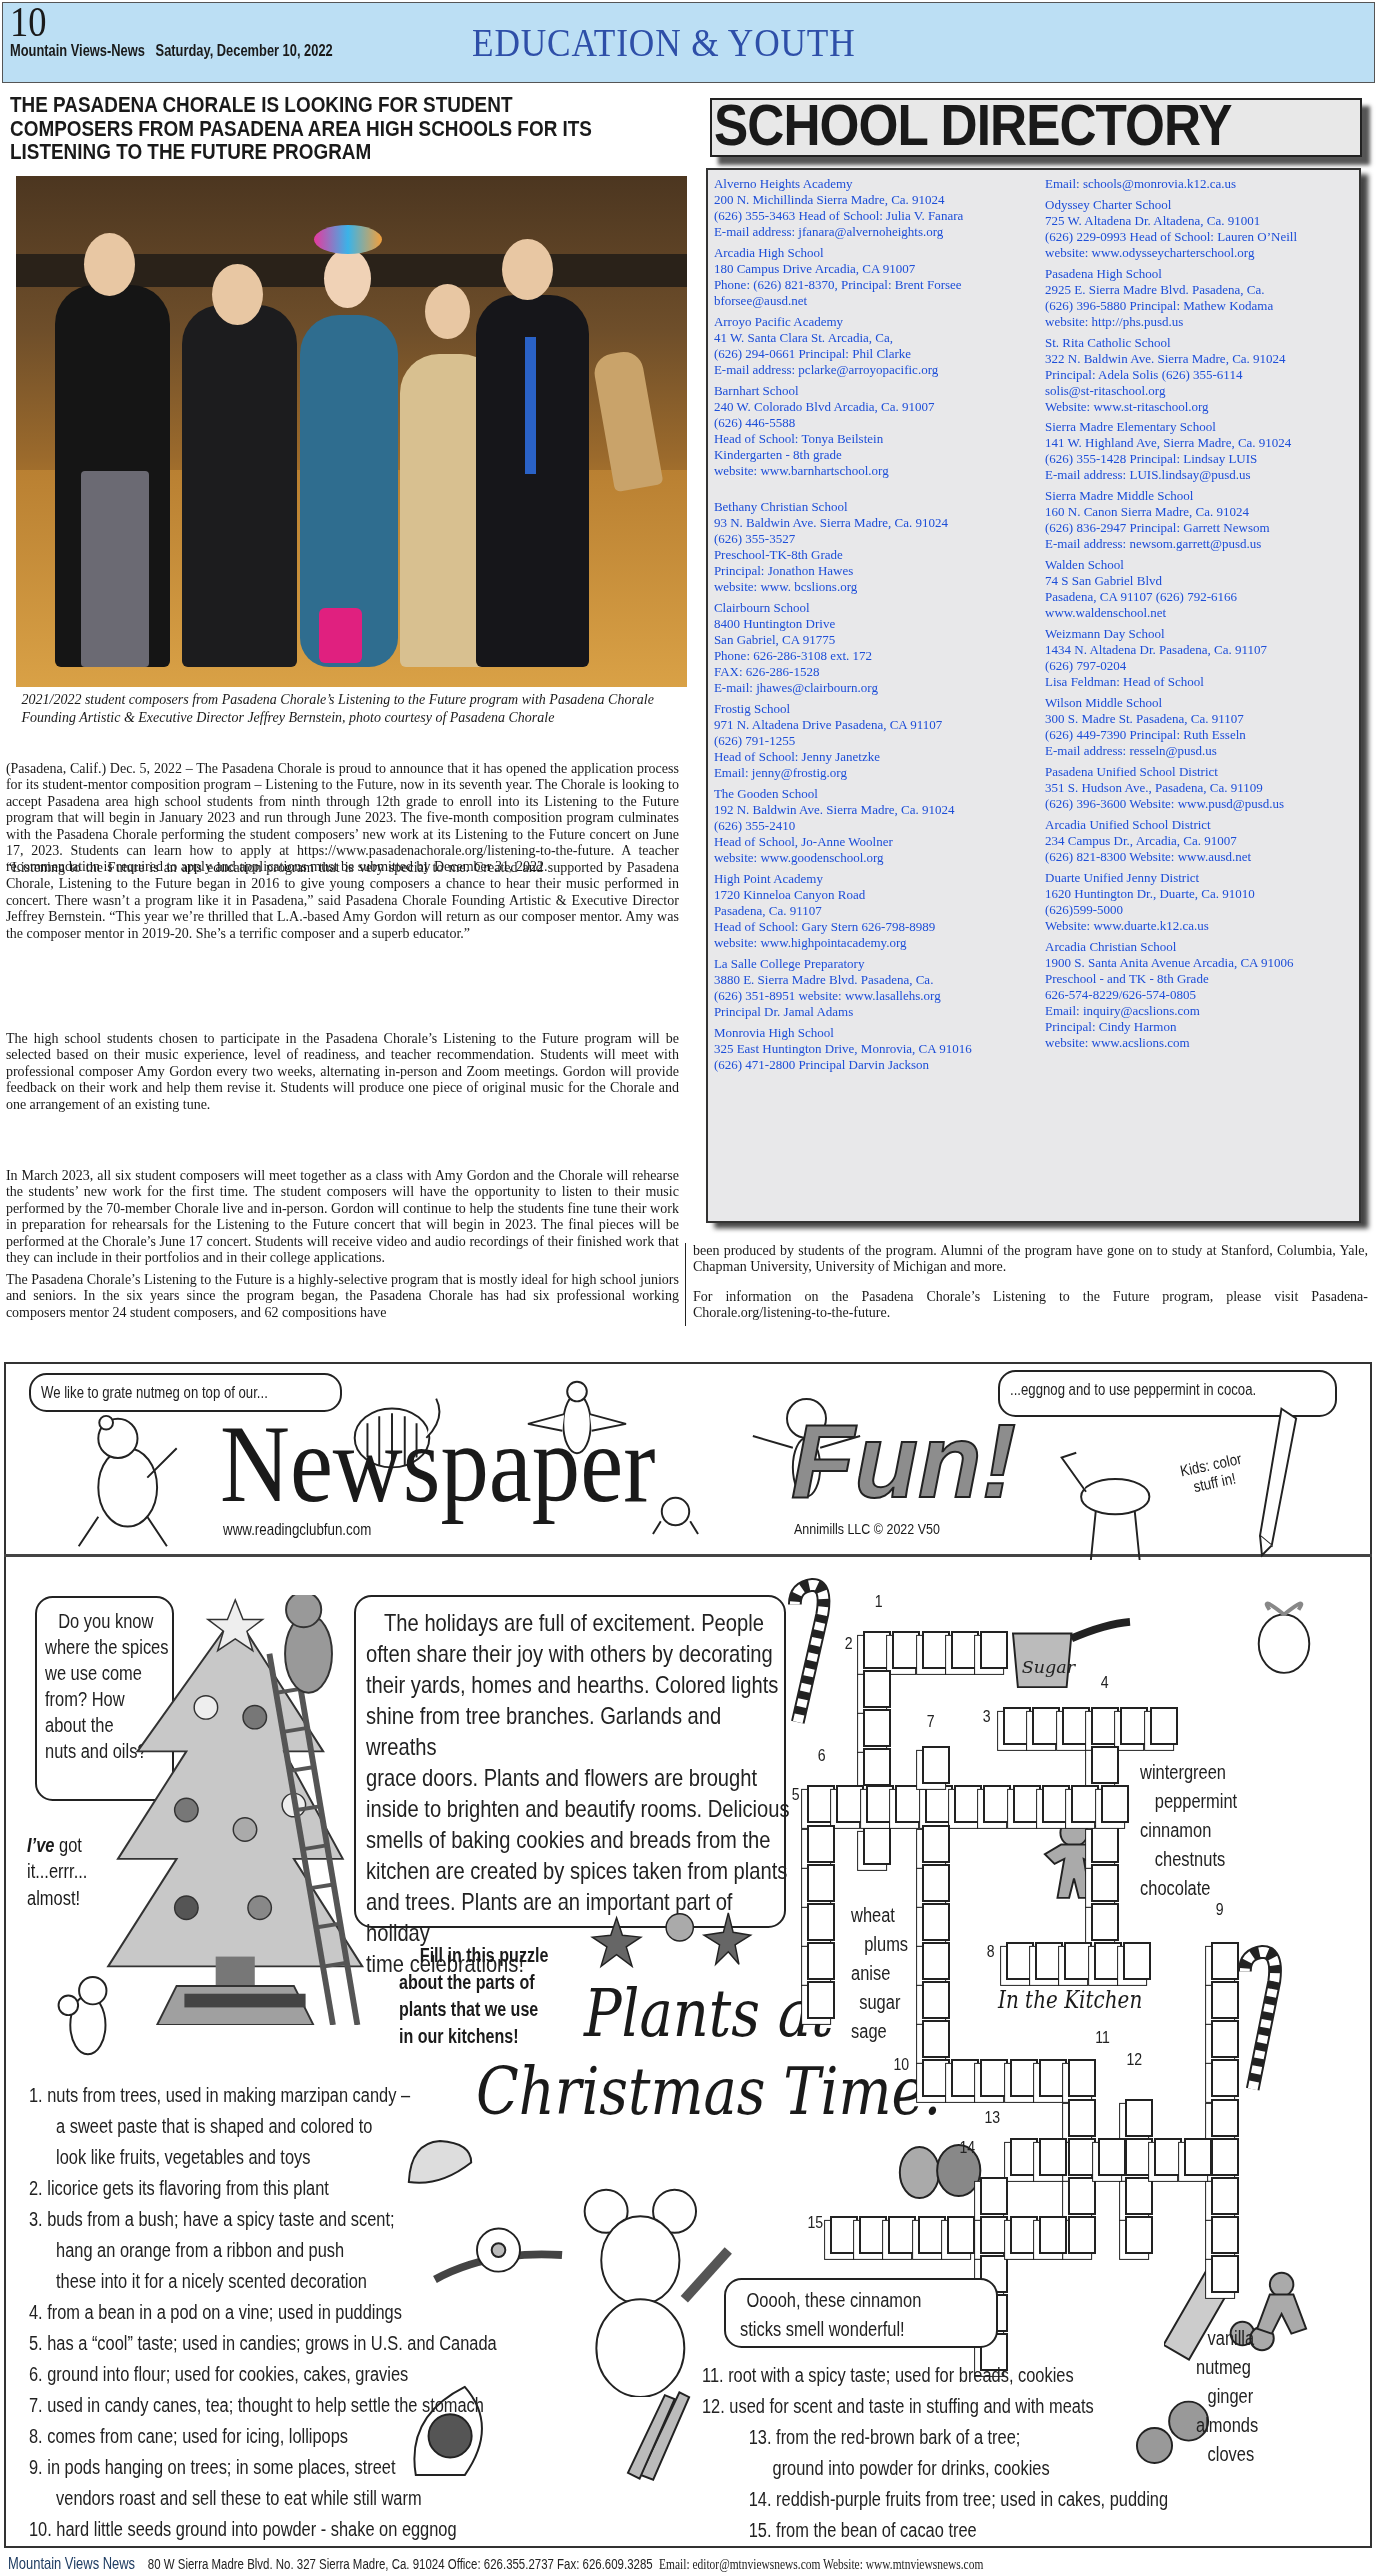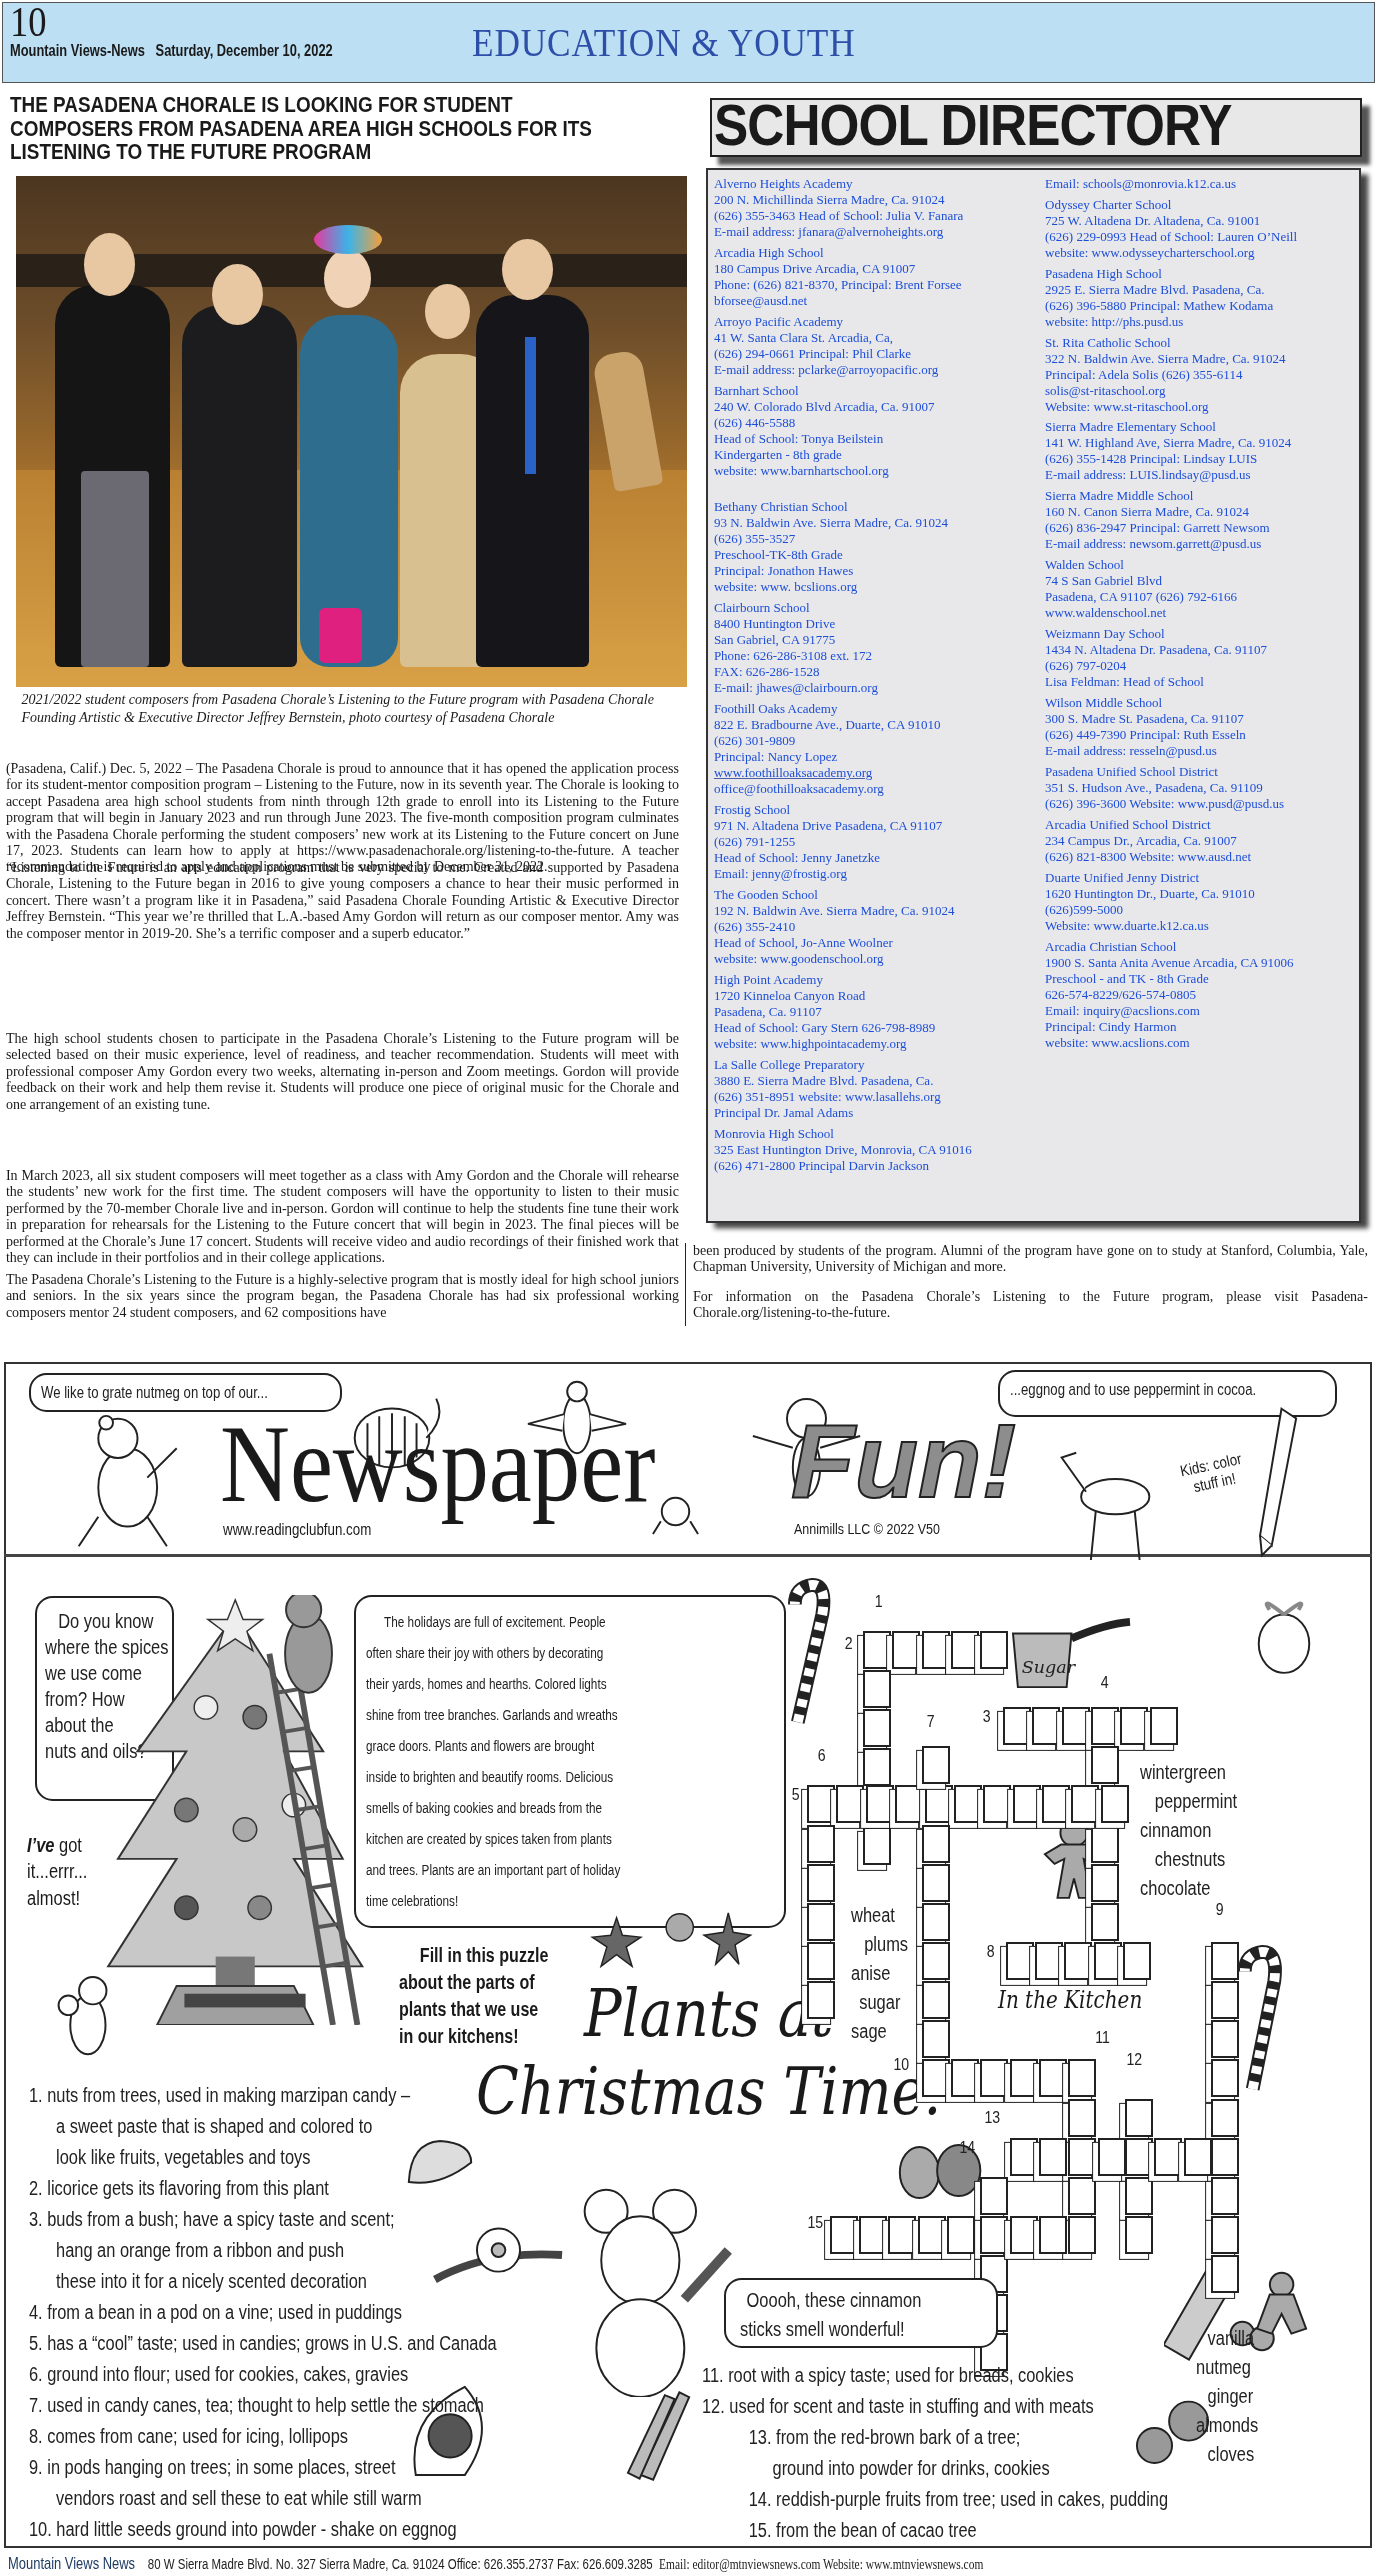--- a/index.html
+++ b/index.html
@@ -53,21 +53,21 @@
 .bubble{position:absolute;border:2px solid #222;border-radius:17.6px;background:#fff;font-family:"Liberation Sans",sans-serif;color:#222}
 #b1{left:29px;top:1373px;width:313px;height:39px;font-size:15.7px;padding:8.8px 9.8px;transform-origin:left;white-space:nowrap}
 #b1 span{display:inline-block;transform:scaleX(.84);transform-origin:left}
 #b2{left:998px;top:1370px;width:339px;height:47px;font-size:15.7px;padding:8.8px 9.8px;white-space:nowrap}
 #b2 span{display:inline-block;transform:scaleX(.84);transform-origin:left}
 #kids{left:1176px;top:1456px;font-family:"Liberation Sans",sans-serif;font-size:15.7px;transform:rotate(-12deg) scaleX(.85);line-height:17.6px;text-align:center}
 
 
 #b-spice{left:35px;top:1596px;width:139px;height:205px;font-size:19.6px;line-height:26px;padding:9.8px 7.8px}
 #b-spice span{display:block;transform:scaleX(.84);transform-origin:left;white-space:nowrap}
-#b-intro{left:354px;top:1595px;width:432px;height:333px;font-size:14px;line-height:31px;padding:9.8px 0 0 9.8px}
+#b-intro{left:354px;top:1595px;width:432px;height:333px;font-size:24px;line-height:31px;padding:9.8px 0 0 9.8px}
 #b-intro span{display:block;transform:scaleX(.84);transform-origin:left;width:509px}
 #almost{left:27px;top:1832px;font-family:"Liberation Sans",sans-serif;font-size:19.6px;line-height:26.4px;transform:scaleX(.84);transform-origin:left}
 #fillin{left:399px;top:1942px;font-family:"Liberation Sans",sans-serif;font-weight:bold;font-size:19.6px;line-height:27px;transform:scaleX(.82);transform-origin:left;white-space:nowrap}
 #title1{left:584px;top:1980px;font-family:"DejaVu Serif",serif;font-style:italic;font-size:65px;line-height:68px;white-space:nowrap;transform:scaleX(.86);transform-origin:left}
 #title2{left:476px;top:2058px;font-family:"DejaVu Serif",serif;font-style:italic;font-size:65px;line-height:68px;white-space:nowrap;transform:scaleX(.86);transform-origin:left}
 #kitchen{left:998px;top:1986px;font-family:"DejaVu Serif",serif;font-style:italic;font-size:23.5px;white-space:nowrap;transform:scaleX(.85);transform-origin:left}
 .wl{position:absolute;font-family:"Liberation Sans",sans-serif;font-size:19.6px;line-height:29px;color:#222;transform:scaleX(.84);transform-origin:left;white-space:nowrap}
 .num{position:absolute;font-family:"Liberation Sans",sans-serif;font-size:16.6px;color:#222;transform:scaleX(.85)}
 .clues{position:absolute;font-family:"Liberation Sans",sans-serif;font-size:20px;line-height:31px;color:#222;white-space:nowrap}
 .clues div{transform:scaleX(.82);transform-origin:left}
@@ -170,28 +170,20 @@
         <span class="ln">Principal: Jonathon Hawes</span>
         <span class="ln">website:  www. bcslions.org</span>
       </div>
       <div class="school">
         <span class="nm">Clairbourn School</span>
         <span class="ln">8400 Huntington Drive</span>
         <span class="ln">San Gabriel, CA 91775</span>
         <span class="ln">Phone: 626-286-3108 ext. 172</span>
         <span class="ln">FAX: 626-286-1528</span>
         <span class="ln">E-mail: jhawes@clairbourn.org</span>
-      </div>
-      <div class="school">
-        <span class="nm">Foothill Oaks Academy</span>
-        <span class="ln">822 E. Bradbourne Ave., Duarte, CA 91010</span>
-        <span class="ln">(626) 301-9809</span>
-        <span class="ln">Principal: Nancy Lopez</span>
-        <span class="ln ul">www.foothilloaksacademy.org</span>
-        <span class="ln">office@foothilloaksacademy.org</span>
       </div>
       <div class="school">
         <span class="nm">Frostig School</span>
         <span class="ln">971 N. Altadena Drive  Pasadena, CA 91107</span>
         <span class="ln">(626) 791-1255</span>
         <span class="ln">Head of School:  Jenny Janetzke</span>
         <span class="ln">Email:  jenny@frostig.org</span>
       </div>
       <div class="school">
         <span class="nm">The Gooden School</span>

